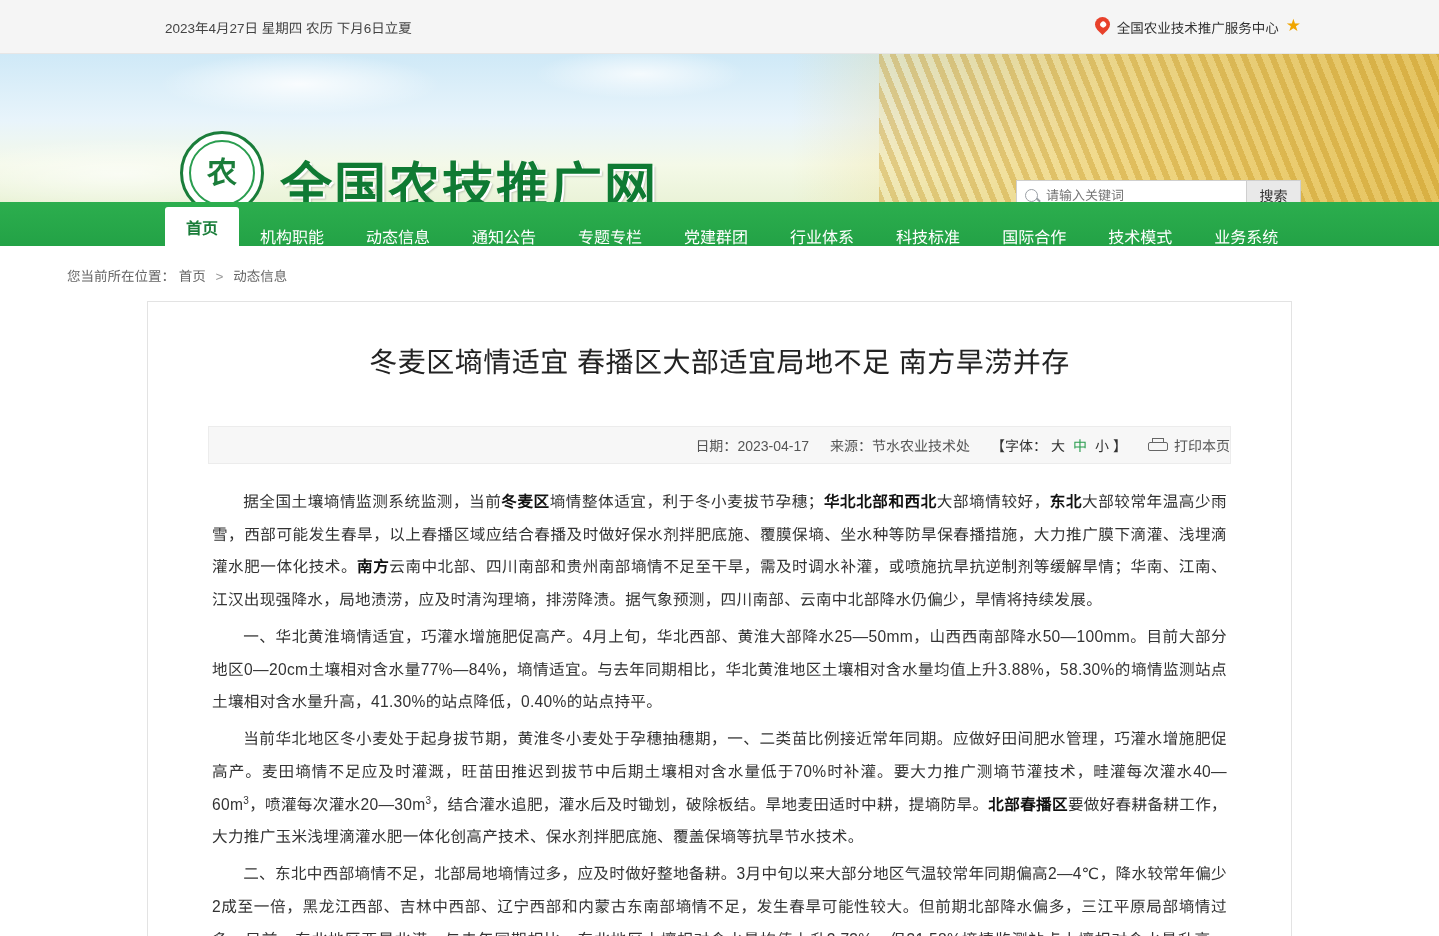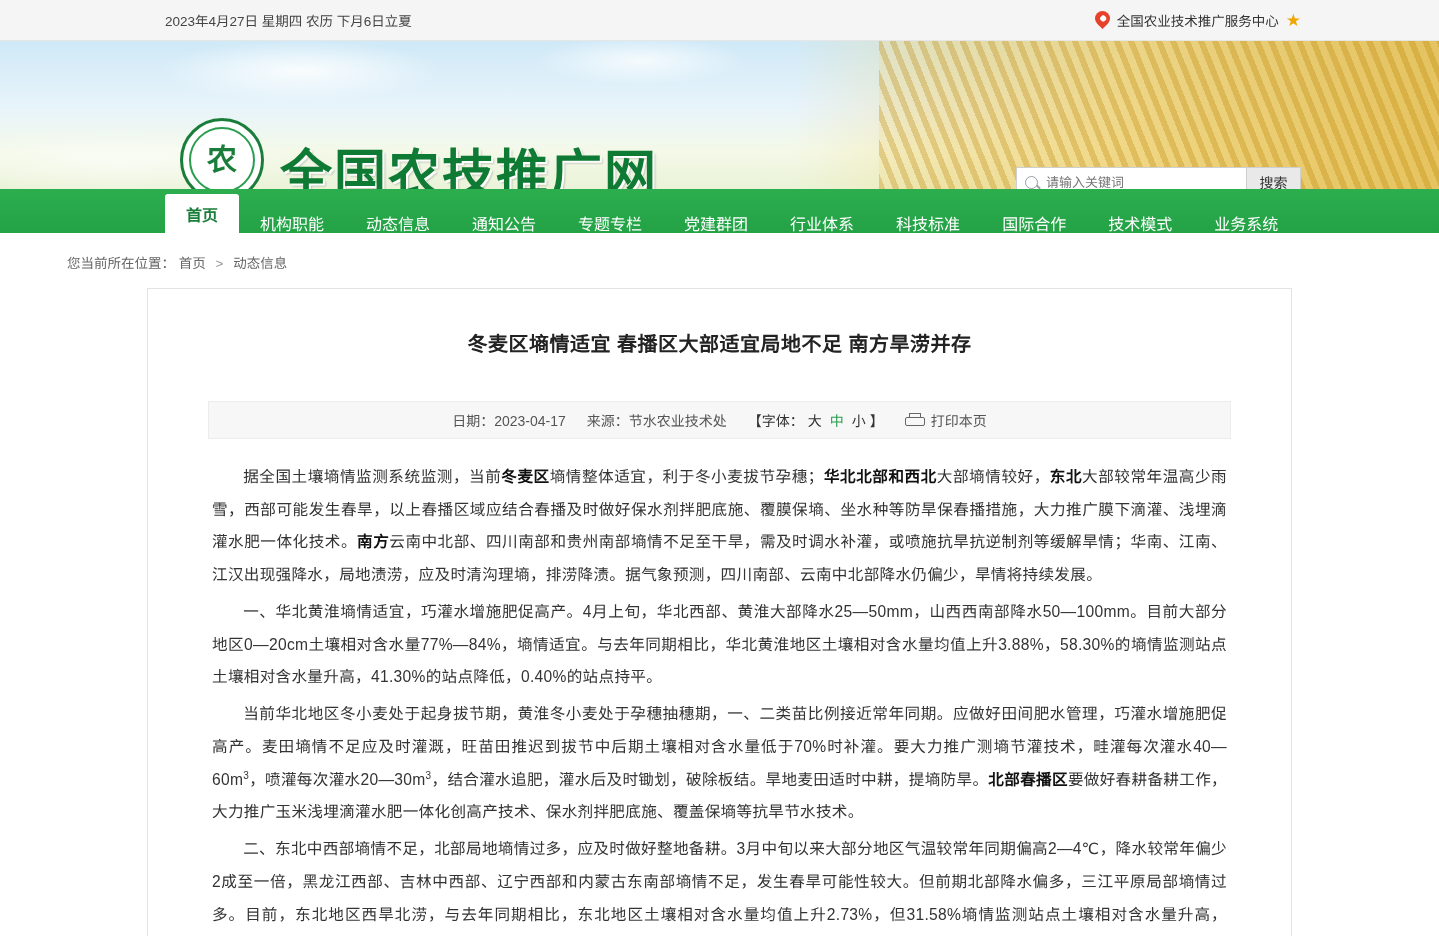--- a/index.html
+++ b/index.html
@@ -6,33 +6,32 @@
   * { box-sizing: border-box; }
   html, body {
     margin: 0; padding: 0;
     width: 1439px;
     font-family: "Liberation Sans", "DejaVu Sans", sans-serif;
     background: #ffffff;
     color: #333;
   }
   
   .topbar {
-    height: 41px;
+    height: 54px;
     background: #f5f5f5;
     border-bottom: 1px solid #e6e6e6;
     display: flex;
     align-items: center;
     justify-content: space-between;
     padding: 0 138px 0 165px;
     font-size: 13.5px;
     color: #444;
   }
   .topbar-right {
     display: flex;
-    align-items: center;
     gap: 7px;
   }
   .pin-icon {
     width: 15px; height: 19px;
     position: relative;
     display: inline-block;
   }
   .pin-icon i {
     position: absolute;
     left: 0; top: 0;
@@ -211,34 +210,34 @@
   
   .card {
     width: 1145px;
     margin: 0 auto;
     border: 1px solid #e3e3e3;
     background: #fff;
     padding: 34px 60px 20px;
   }
   .article-title {
     text-align: center;
-    font-size: 20px;
+    font-size: 28px;
     color: #222;
-    font-weight: bold;
+    font-weight: normal;
     line-height: 1.5;
     margin: 6px 0 26px;
     letter-spacing: .5px;
   }
   .meta {
     background: #f7f7f7;
     border: 1px solid #ececec;
     height: 38px;
     display: flex;
     align-items: center;
-    justify-content: center;
+    justify-content: flex-end;
     gap: 21px;
     font-size: 14px;
     color: #555;
     margin-top: 42px;
   }
   .meta .fontsize { color: #333; }
   .meta .fs-big { color: #333; margin: 0 4px; cursor: pointer; }
   .meta .fs-mid { color: #2a9d4f; margin: 0 4px; cursor: pointer; }
   .meta .fs-small { color: #333; margin: 0 4px; cursor: pointer; }
   .meta .print {

